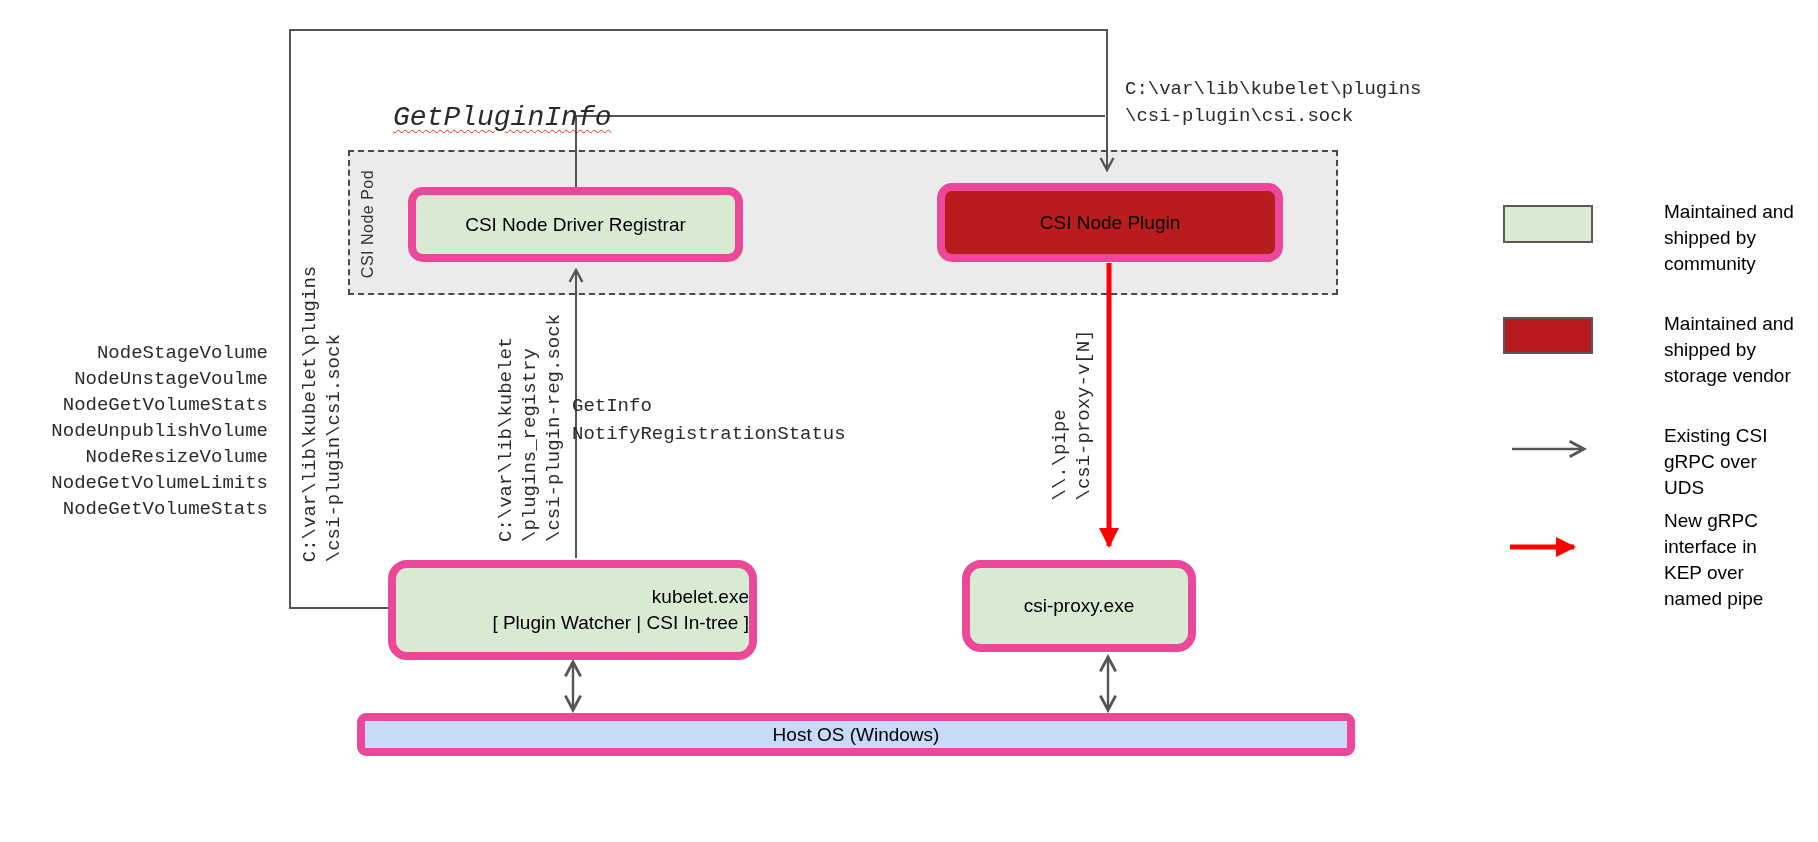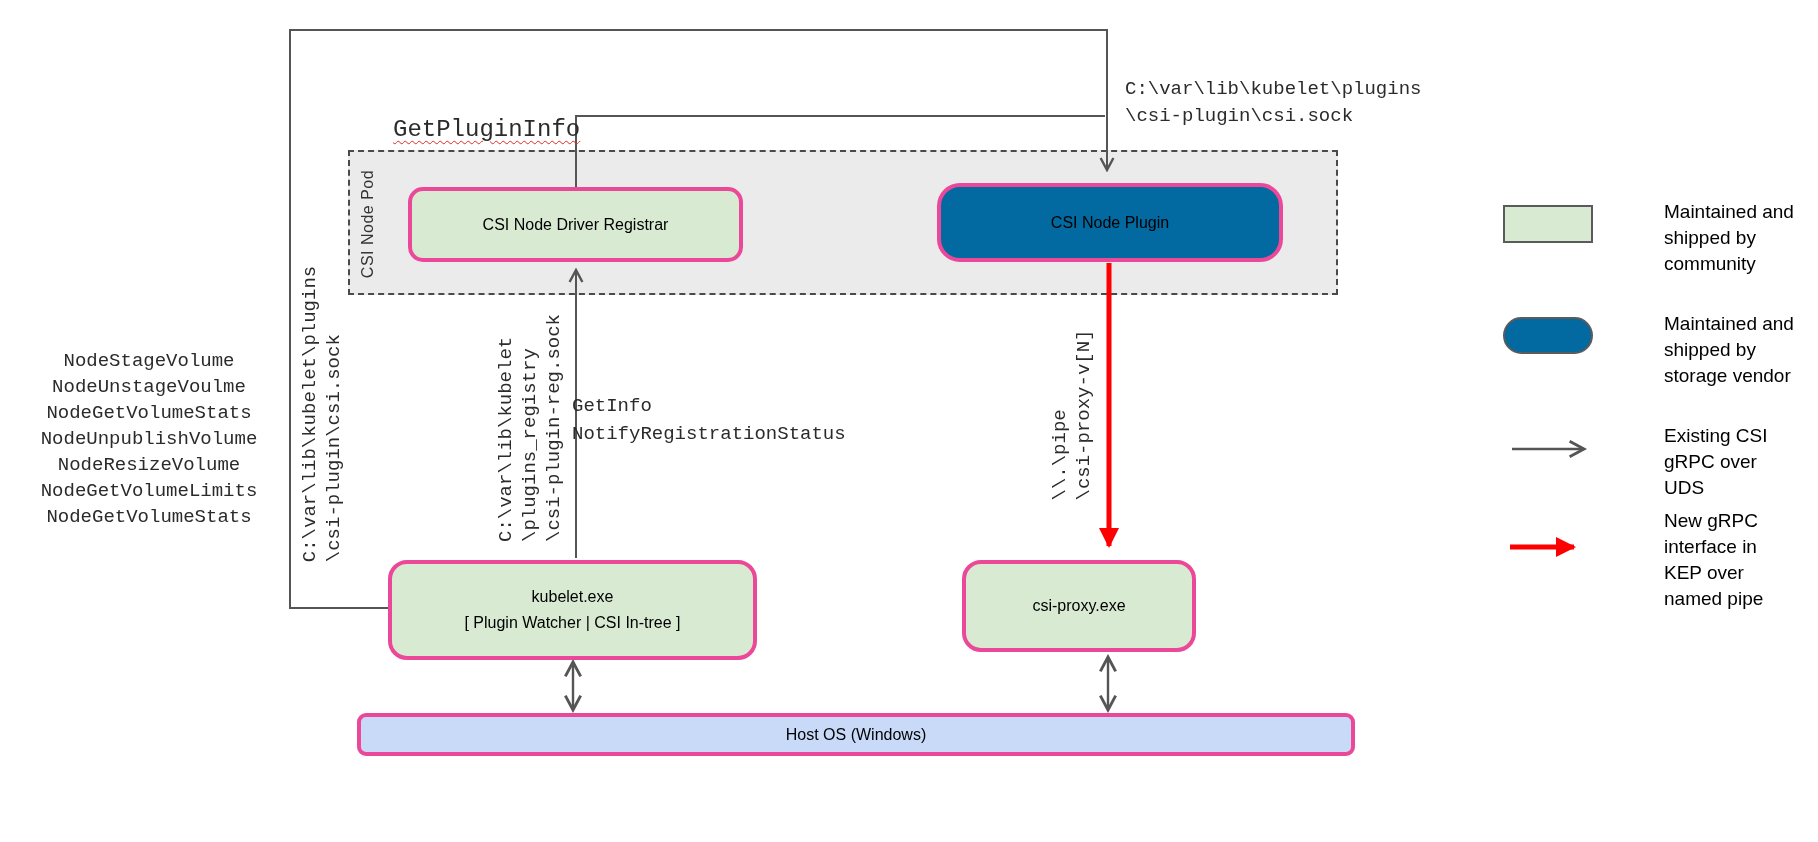--- a/index.html
+++ b/index.html
@@ -14,39 +14,39 @@
     left:348px;top:150px;width:990px;height:145px;
     background:#ebebeb;border:2px dashed #4a4a4a;box-sizing:border-box;
   }
   .pod-label{
     left:368px;top:224px;font-size:16px;color:#333;letter-spacing:.5px;
     transform:translate(-50%,-50%) rotate(-90deg);white-space:nowrap;
   }
   
   .nodebox{
     display:flex;align-items:center;justify-content:center;text-align:center;
-    border:4px solid #ec4899;border-radius:15px;box-sizing:border-box;
-    font-size:16px;line-height:26px;
+    border:8px solid #ec4899;border-radius:15px;box-sizing:border-box;
+    font-size:19px;line-height:26px;
   }
   .green{background:#d9ead3;}
-  .yellow{background:#0369a1;border-radius:23px;}
+  .yellow{background:#b91c1c;}
   .blue{background:#c9daf8;}
   .registrar{left:408px;top:187px;width:335px;height:75px;}
   .plugin{left:937px;top:183px;width:346px;height:79px;}
-  .kubelet{left:388px;top:560px;width:369px;height:100px;border-radius:19px;flex-direction:column;}
+  .kubelet{left:388px;top:560px;width:369px;height:100px;border-radius:19px;flex-direction:column;align-items:flex-end;}
   .csiproxy{left:962px;top:560px;width:234px;height:92px;border-radius:19px;}
   .hostos{left:357px;top:713px;width:998px;height:43px;border-radius:9px;}
   
   .mono19{font-size:19px;line-height:26px;}
   .getplugininfo{
-    left:393px;top:116px;font-size:24px;
-    text-decoration:underline wavy #e02a2a;text-decoration-thickness:1px;text-underline-offset:4px;
+    left:393px;top:102px;font-size:28px;
+    text-decoration:underline wavy #e02a2a;text-decoration-thickness:1px;text-underline-offset:4px;font-style:italic;
   }
   .socktop{left:1125px;top:76px;line-height:27px;}
-  .nodecalls{left:30px;top:348px;width:238px;text-align:center;}
+  .nodecalls{left:30px;top:340px;width:238px;text-align:right;}
   .proxycalls{left:1127px;top:308px;}
   .regcalls{left:572px;top:392px;line-height:28px;}
   .vtext{
     transform:translate(-50%,-50%) rotate(-90deg);
     line-height:24px;white-space:nowrap;text-align:left;
   }
   .v-socket{left:322px;top:414px;}
   .v-registry{left:530px;top:428px;}
   .v-pipe{left:1072px;top:415px;}
   

